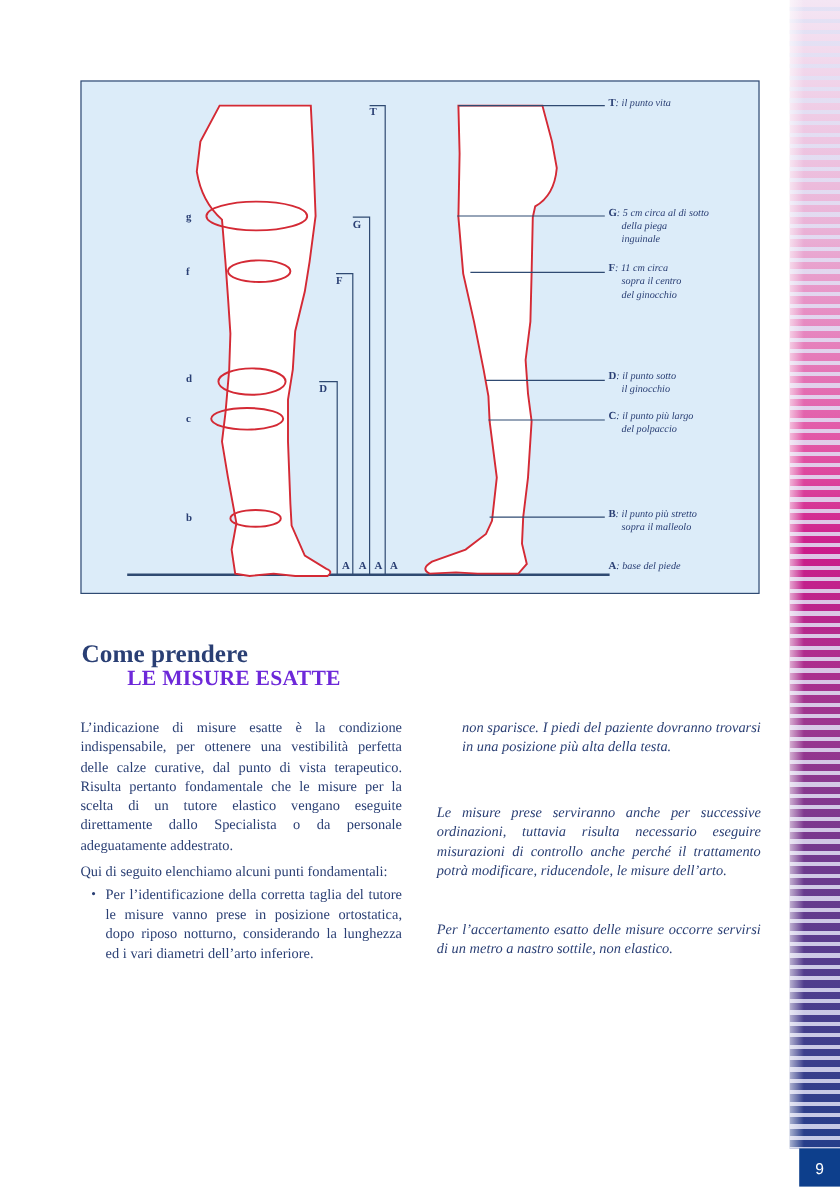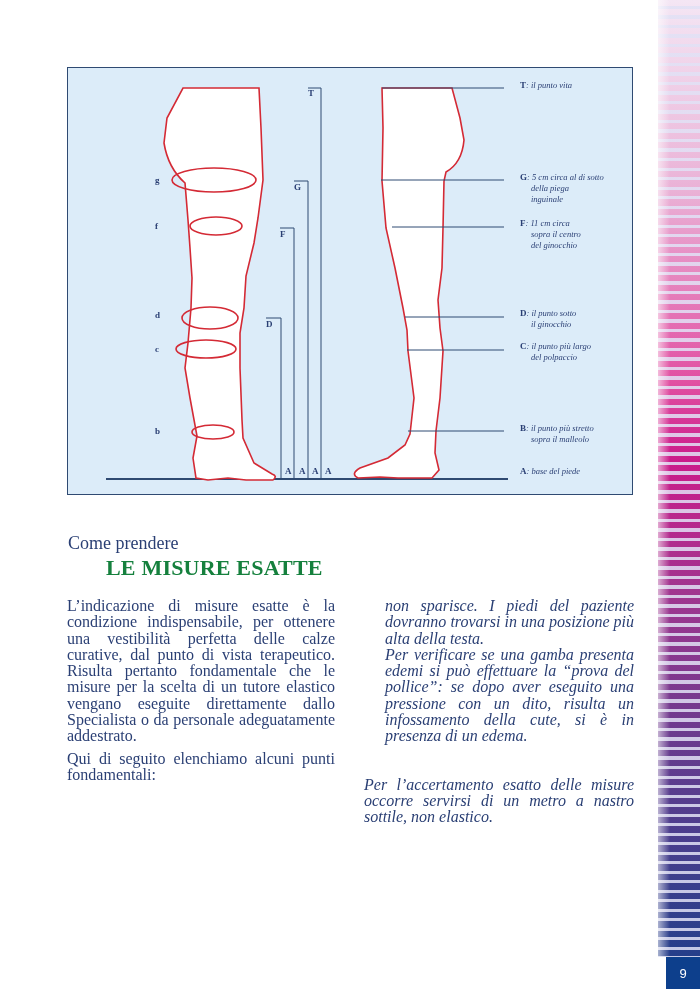--- a/index.html
+++ b/index.html
@@ -34,38 +34,38 @@
     
     .figure {
       position: absolute; left: 67px; top: 67px; width: 566px; height: 428px;
       background: #dcecf9; border: 1px solid #2f4a72; box-sizing: border-box;
     }
     .figure svg { position: absolute; left: 0; top: 0; }
     .lbl-small {
       position: absolute; font-size: 9px; font-weight: bold; color: #2a3f74;
     }
     .callout {
-      position: absolute; left: 452px; font-size: 8.5px; line-height: 11px;
+      position: absolute; left: 439px; font-size: 8.5px; line-height: 11px;
       color: #2a3f74; font-style: italic; white-space: nowrap;
     }
     .callout b { font-style: normal; font-weight: bold; font-size: 9px; }
     .callout .cont { padding-left: 11px; display: block; }
 
     
     .title-line1 {
       position: absolute; left: 68px; top: 533px;
-      font-size: 18px; color: #2a3f74; font-weight: normal;
+      font-size: 21px; color: #2a3f74; font-weight: bold;
     }
     .title-line2 {
       position: absolute; left: 106px; top: 555px;
-      font-size: 22px; color: #15803d; font-weight: bold; letter-spacing: 0.2px;
+      font-size: 18px; color: #6d28d9; font-weight: bold; letter-spacing: 0.2px;
     }
 
     .col {
-      position: absolute; font-size: 16px; line-height: 16.3px; color: #2a3f74;
+      position: absolute; font-size: 12px; line-height: 16.3px; color: #2a3f74;
       text-align: justify;
     }
     .col p { margin: 0; }
     .col-left { left: 67px; top: 598px; width: 268px; }
     .col-right { left: 385px; top: 598px; width: 249px; font-style: italic; }
     .col-left .intro { margin-bottom: 6px; }
     ul.bullets { list-style: none; margin: 0; padding: 0; }
     ul.bullets li { position: relative; padding-left: 21px; margin-bottom: 5px; }
     ul.bullets li::before {
       content: "\2022"; position: absolute; left: 9px; top: 0; font-size: 11px;
@@ -166,20 +166,21 @@
   </div>
 </div>
 
 <div class="title-line1">Come prendere</div>
 <div class="title-line2">LE MISURE ESATTE</div>
 
 <div class="col col-left">
   <p class="intro">L’indicazione di misure esatte è la condizione indispensabile, per ottenere una vestibilità perfetta delle calze curative, dal punto di vista terapeutico. Risulta pertanto fondamentale che le misure per la scelta di un tutore elastico vengano eseguite direttamente dallo Specialista o da personale adeguatamente addestrato.</p>
   <p style="margin-bottom:3px">Qui di seguito elenchiamo alcuni punti fondamentali:</p>
   <ul class="bullets">
+    <li>Per l’identificazione della corretta taglia del tutore le misure vanno prese in posizione ortostatica, dopo riposo notturno, considerando la lunghezza ed i vari diametri dell’arto inferiore.</li>
   </ul>
 </div>
 
 <div class="col col-right">
   <p>non sparisce. I piedi del paziente dovranno trovarsi in una posizione più alta della testa.</p>
-  <p>Per verificare se una gamba presenta edemi si può effettuare la “prova del pollice”: se dopo aver eseguito una pressione con un dito, risulta un infossamento della cute, si è in presenza di un edema.</p>
+  <p style="margin-top:38px; margin-left:-21px; width:270px">Le misure prese serviranno anche per successive ordinazioni, tuttavia risulta necessario eseguire misurazioni di controllo anche perché il trattamento potrà modificare, riducendole, le misure dell’arto.</p>
   <p style="margin-top:32px; margin-left:-21px; width:270px">Per l’accertamento esatto delle misure occorre servirsi di un metro a nastro sottile, non elastico.</p>
 </div>
 
 </body></html>

